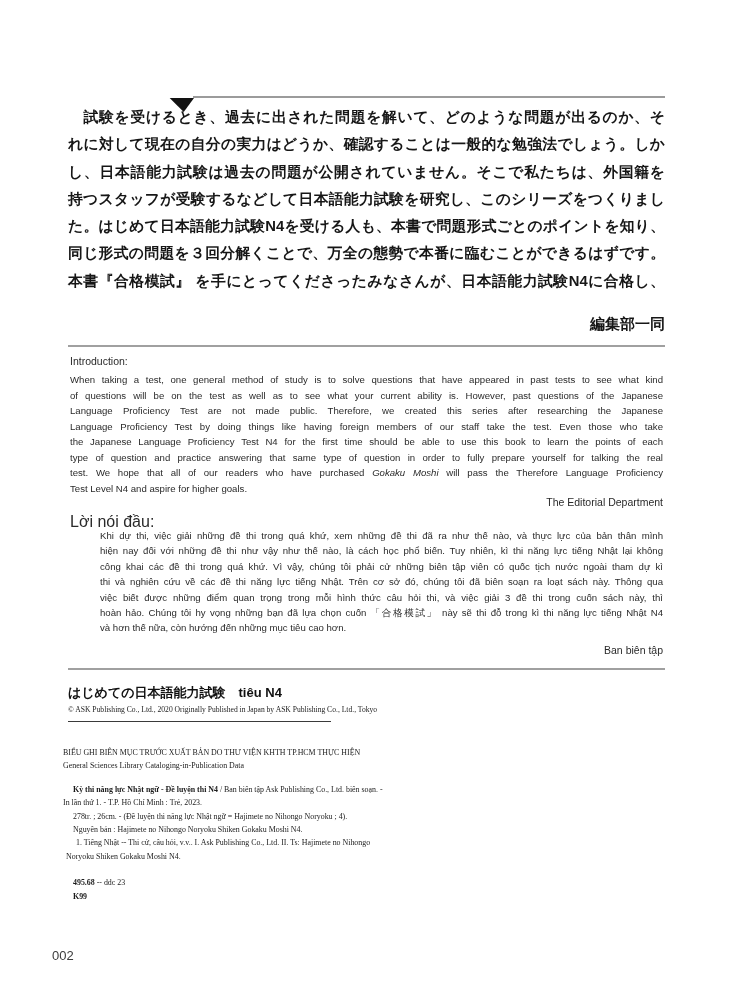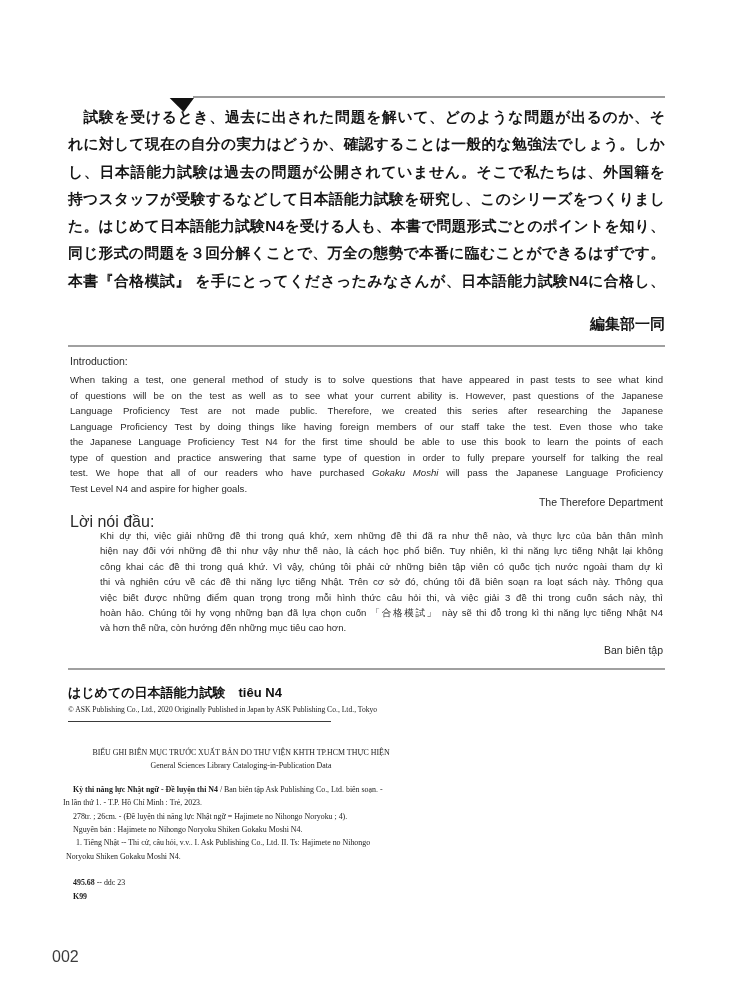--- a/index.html
+++ b/index.html
@@ -55,31 +55,31 @@
     font-size:13px; font-weight:bold; color:#111; white-space:nowrap; }
   .copyright { position:absolute; left:68px; top:705px;
     font-family:"Liberation Serif", serif; font-size:7.6px; color:#222;
     white-space:nowrap; }
   .rule3 { position:absolute; left:68px; top:721px; width:263px; height:1px;
     background:#3a3a3a; }
   
   .cip { position:absolute; left:63px; top:746px; width:356px;
     font-family:"Liberation Serif", serif; font-size:7.9px;
     line-height:13.4px; color:#1a1a1a; }
-  .cip .center { text-align:center; white-space:nowrap; }
+  .cip .center { text-align:left; white-space:nowrap; }
   .cip .entry { white-space:nowrap; }
   .cip .gap10 { height:10px; }
   .cip .gap13 { height:13px; }
   .ind10 { padding-left:10px; }
   .ind13 { padding-left:13px; }
   .ind3  { padding-left:3px; }
   .b { font-weight:bold; }
   .i { font-style:italic; }
   
-  .pagenum { position:absolute; left:52px; top:948px; font-size:16px; color:#3c3c3c; }
+  .pagenum { position:absolute; left:52px; top:948px; font-size:13px; color:#3c3c3c; }
 </style>
 </head>
 <body>
 
 <div class="page">
 
   <div class="hdr-tail"></div>
   <div class="hdr-line"></div>
 
   <div class="jp-para">
@@ -96,24 +96,24 @@
   <div class="rule rule1"></div>
 
   <div class="en-head">Introduction:</div>
   <div class="en-para">
     <div class="jline">When taking a test, one general method of study is to solve questions that have appeared in past tests to see what kind</div>
     <div class="jline">of questions will be on the test as well as to see what your current ability is. However, past questions of the Japanese</div>
     <div class="jline">Language Proficiency Test are not made public. Therefore, we created this series after researching the Japanese</div>
     <div class="jline">Language Proficiency Test by doing things like having foreign members of our staff take the test. Even those who take</div>
     <div class="jline">the Japanese Language Proficiency Test N4 for the first time should be able to use this book to learn the points of each</div>
     <div class="jline">type of question and practice answering that same type of question in order to fully prepare yourself for talking the real</div>
-    <div class="jline"><span>test. We hope that all of our readers who have purchased </span><span class="i">Gokaku Moshi</span><span> will pass the Japanese Language Proficiency</span></div>
+    <div class="jline"><span>test. We hope that all of our readers who have purchased </span><span class="i">Gokaku Moshi</span><span> will pass the Therefore Language Proficiency</span></div>
     <div class="jline last">Test Level N4 and aspire for higher goals.</div>
   </div>
-  <div class="en-sign">The Therefore Department</div>
+  <div class="en-sign">The Editorial Department</div>
 
   <div class="vi-head">Lời nói đầu:</div>
   <div class="vi-para">
     <div class="jline">Khi dự thi, việc giải những đề thi trong quá khứ, xem những đề thi đã ra như thế nào, và thực lực của bản thân mình</div>
     <div class="jline">hiện nay đối với những đề thi như vậy như thế nào, là cách học phổ biến. Tuy nhiên, kì thi năng lực tiếng Nhật lại không</div>
     <div class="jline">công khai các đề thi trong quá khứ. Vì vậy, chúng tôi phải cử những biên tập viên có quốc tịch nước ngoài tham dự kì</div>
     <div class="jline">thi và nghiên cứu về các đề thi năng lực tiếng Nhật. Trên cơ sở đó, chúng tôi đã biên soạn ra loạt sách này. Thông qua</div>
     <div class="jline">việc biết được những điểm quan trọng trong mỗi hình thức câu hỏi thi, và việc giải 3 đề thi trong cuốn sách này, thì</div>
     <div class="jline">hoàn hảo. Chúng tôi hy vọng những bạn đã lựa chọn cuốn 「合格模試」 này sẽ thi đỗ trong kì thi năng lực tiếng Nhật N4</div>
     <div class="jline last">và hơn thế nữa, còn hướng đến những mục tiêu cao hơn.</div>

